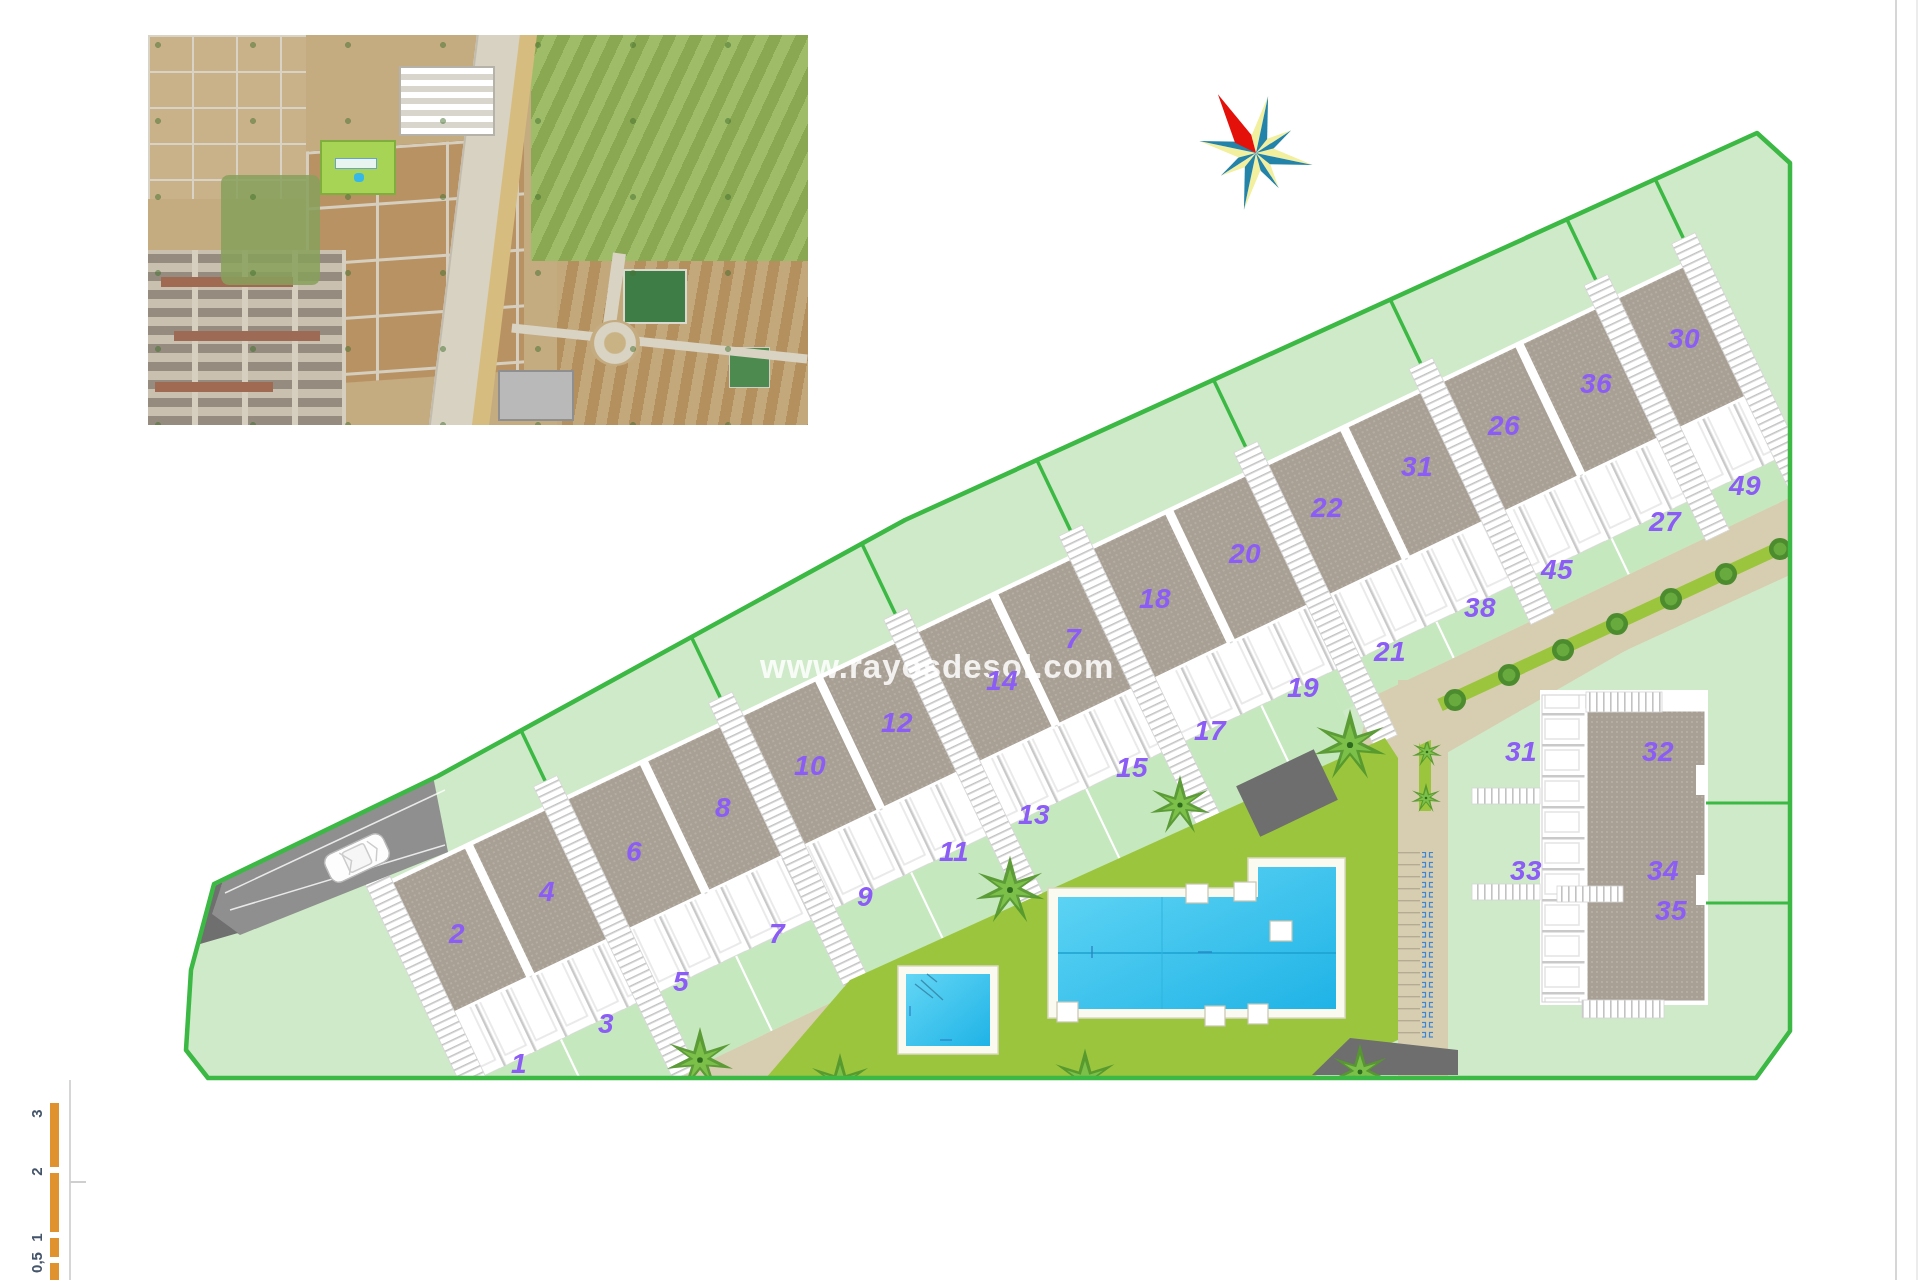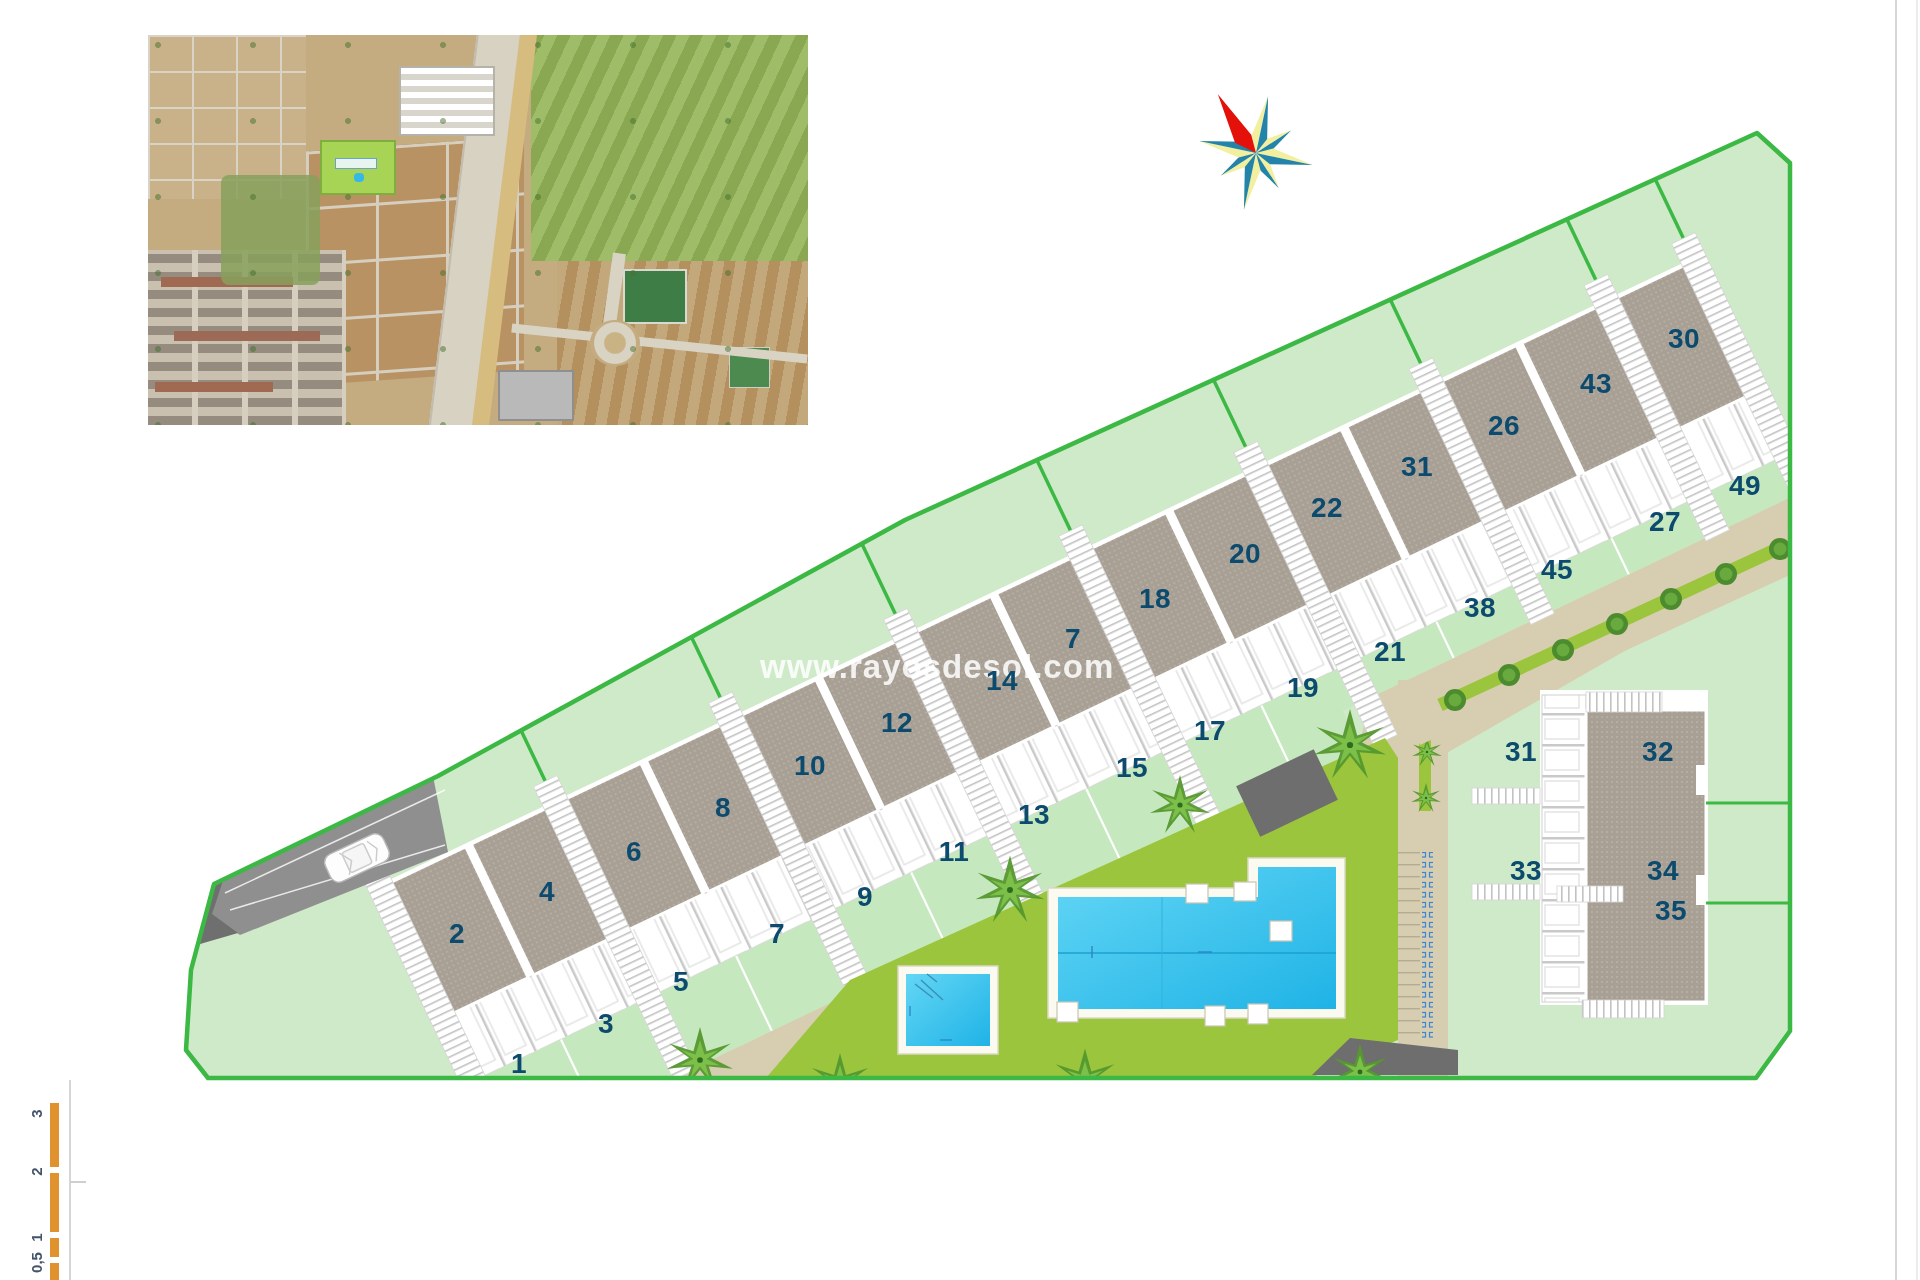--- a/index.html
+++ b/index.html
@@ -1,21 +1,21 @@
 <!DOCTYPE html>
 <html><head>
 <meta charset="utf-8">
 <style>
   html,body{margin:0;padding:0;background:#fff;}
   #canvas{position:relative;width:1920px;height:1280px;background:#fff;overflow:hidden;
           font-family:"Liberation Sans", sans-serif;}
   #plan{position:absolute;left:0;top:0;}
   
   .pn{position:absolute;transform:translate(-50%,-50%);font-weight:bold;font-size:28px;
-      color:#0c4a6e;letter-spacing:0.5px;user-select:none;}
+      color:#8b5cf6;letter-spacing:0.5px;user-select:none;font-style:italic;}
   
   #watermark{position:absolute;left:760px;top:648px;font-size:33px;color:rgba(255,255,255,0.85);
              letter-spacing:1px;font-weight:700;}
   
   .sl{position:absolute;transform:rotate(-90deg) translate(0,0);transform-origin:center;
       font-size:15px;color:#44546a;font-weight:bold;}
   
   #aerial{position:absolute;left:148px;top:35px;width:660px;height:390px;overflow:hidden;background:#c4ab80;}
   #aerial div{position:absolute;}
   .a-greenfields{left:58%;top:0;width:42%;height:58%;
@@ -389,21 +389,21 @@
   <span class="pn" style="left:1155px;top:599px">18</span>
   <span class="pn" style="left:1303px;top:688px">19</span>
   <span class="pn" style="left:1245px;top:554px">20</span>
   <span class="pn" style="left:1390px;top:652px">21</span>
   <span class="pn" style="left:1327px;top:508px">22</span>
   <span class="pn" style="left:1480px;top:608px">38</span>
   <span class="pn" style="left:1417px;top:467px">31</span>
   <span class="pn" style="left:1557px;top:570px">45</span>
   <span class="pn" style="left:1504px;top:426px">26</span>
   <span class="pn" style="left:1665px;top:522px">27</span>
-  <span class="pn" style="left:1596px;top:384px">43</span>
+  <span class="pn" style="left:1596px;top:384px">36</span>
   <span class="pn" style="left:1745px;top:486px">49</span>
   <span class="pn" style="left:1684px;top:339px">30</span>
   <span class="pn" style="left:1521px;top:752px">31</span>
   <span class="pn" style="left:1658px;top:752px">32</span>
   <span class="pn" style="left:1526px;top:871px">33</span>
   <span class="pn" style="left:1663px;top:871px">34</span>
   <span class="pn" style="left:1671px;top:911px">35</span>
 
   <span class="sl" style="left:32px;top:1105px">3</span>
   <span class="sl" style="left:32px;top:1163px">2</span>

